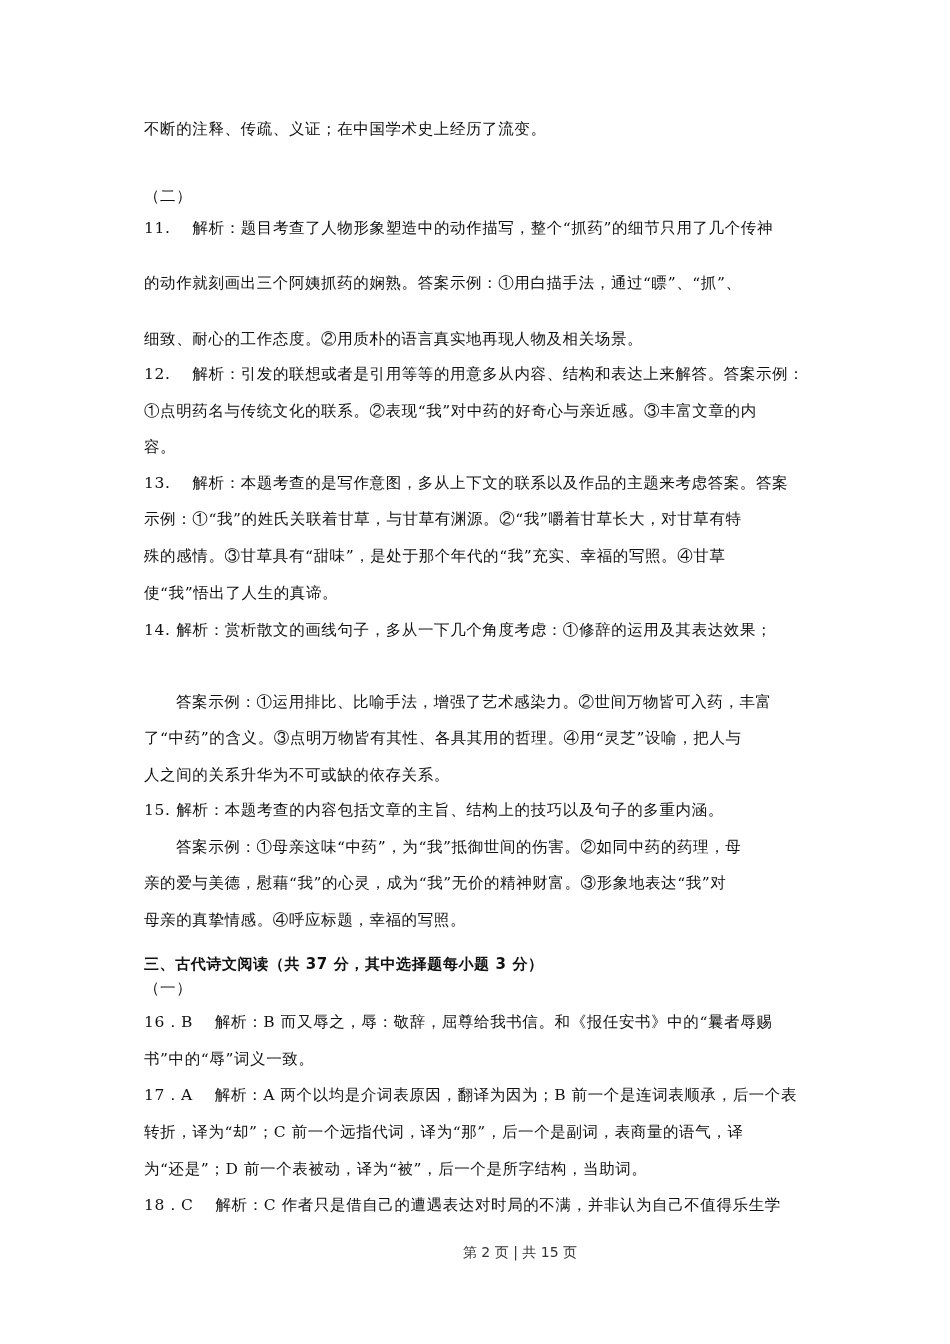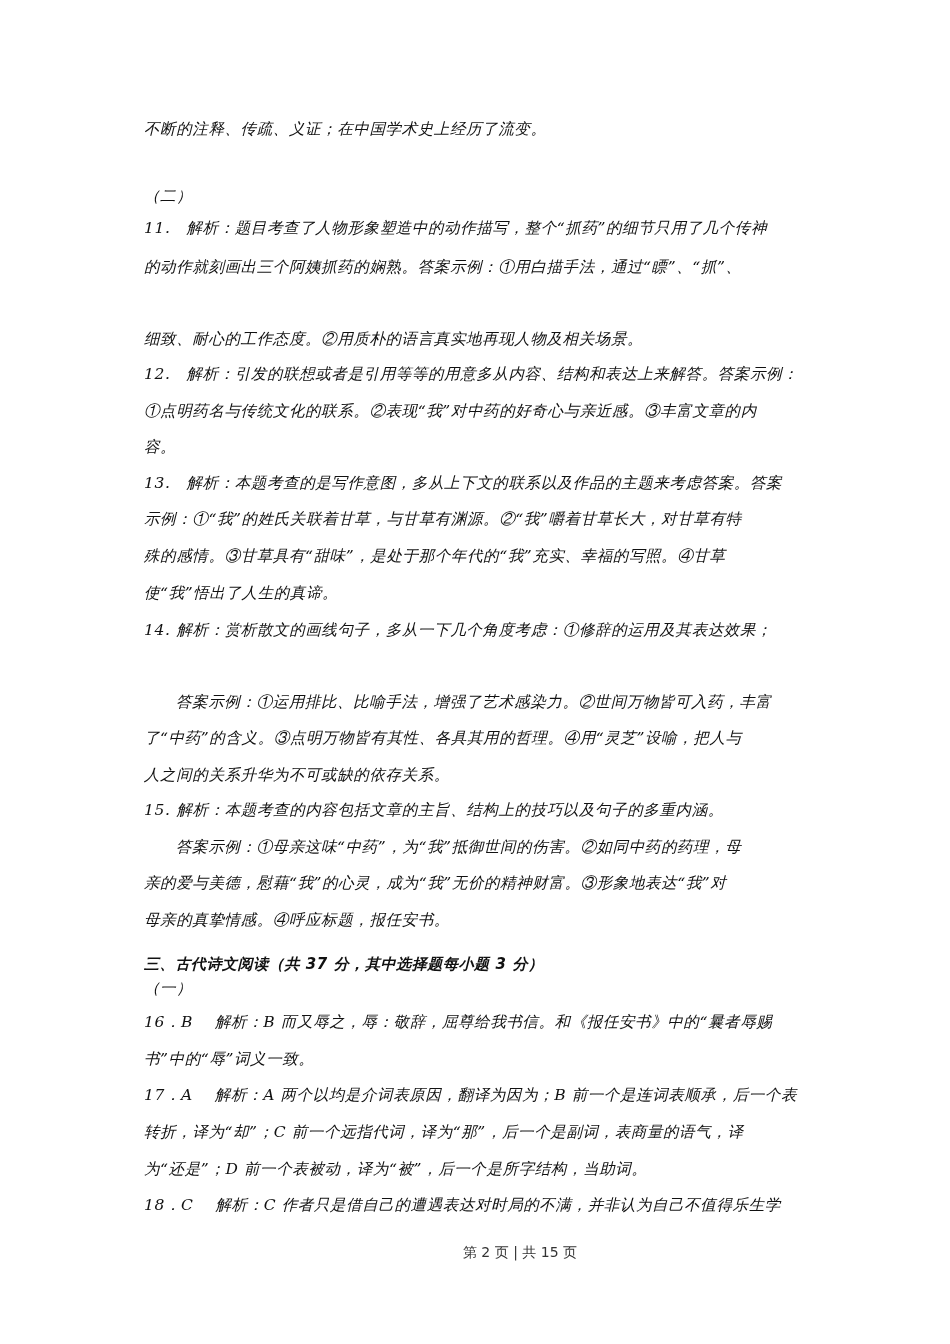--- a/index.html
+++ b/index.html
@@ -21,30 +21,29 @@
       width: 950px; height: 1344px;
       background: #ffffff;
     }
     .line {
       position: absolute;
       left: 144px;
       font-size: 15.5px;
       line-height: 20px;
       white-space: nowrap;
       letter-spacing: 0.6px;
-      font-style: italic;
     }
     .indent { left: 176px; }
     .bold {
       font-family: "DejaVu Sans", "Liberation Sans", sans-serif;
       font-weight: bold;
       font-size: 15px;
       margin-top: 8px;
     }
-    .num { margin-right: 16px; }
+    .num { margin-right: 22px; }
     .num-tight { margin-right: 6px; margin-top: 28px; }
     .ans { margin-right: 22px; }
     .footer {
       position: absolute;
       left: 0; width: 950px;
       top: 1244px;
       text-align: center;
       font-family: "DejaVu Sans", "Liberation Sans", sans-serif;
       font-size: 14px;
       color: #333333;
@@ -54,41 +53,41 @@
 </head>
 <body>
 
 <div class="page">
 
   <div class="line" style="top:119px"><span>不断的注释、传疏、义证；在中国学术史上经历了流变。</span></div>
 
   <div class="line" style="top:186px"><span>（二）</span></div>
 
   <div class="line" style="top:218px"><span class="num">11.</span><span>解析：题目考查了人物形象塑造中的动作描写，整个“抓药”的细节只用了几个传神</span></div>
-  <div class="line" style="top:257px"><span>的动作就刻画出三个阿姨抓药的娴熟。答案示例：①用白描手法，通过“瞟”、“抓”、</span></div>
+  <div class="line" style="top:273px"><span>的动作就刻画出三个阿姨抓药的娴熟。答案示例：①用白描手法，通过“瞟”、“抓”、</span></div>
   <div class="line" style="top:329px"><span>细致、耐心的工作态度。②用质朴的语言真实地再现人物及相关场景。</span></div>
 
   <div class="line" style="top:364px"><span class="num">12.</span><span>解析：引发的联想或者是引用等等的用意多从内容、结构和表达上来解答。答案示例：</span></div>
   <div class="line" style="top:401px"><span>①点明药名与传统文化的联系。②表现“我”对中药的好奇心与亲近感。③丰富文章的内</span></div>
   <div class="line" style="top:437px"><span>容。</span></div>
 
   <div class="line" style="top:473px"><span class="num">13.</span><span>解析：本题考查的是写作意图，多从上下文的联系以及作品的主题来考虑答案。答案</span></div>
   <div class="line" style="top:509px"><span>示例：①“我”的姓氏关联着甘草，与甘草有渊源。②“我”嚼着甘草长大，对甘草有特</span></div>
   <div class="line" style="top:546px"><span>殊的感情。③甘草具有“甜味”，是处于那个年代的“我”充实、幸福的写照。④甘草</span></div>
   <div class="line" style="top:583px"><span>使“我”悟出了人生的真谛。</span></div>
 
   <div class="line" style="top:620px"><span class="num-tight">14.</span><span>解析：赏析散文的画线句子，多从一下几个角度考虑：①修辞的运用及其表达效果；</span></div>
   <div class="line" style="top:728px"><span>了“中药”的含义。③点明万物皆有其性、各具其用的哲理。④用“灵芝”设喻，把人与</span></div>
   <div class="line indent" style="top:692px"><span>答案示例：①运用排比、比喻手法，增强了艺术感染力。②世间万物皆可入药，丰富</span></div>
   <div class="line" style="top:765px"><span>人之间的关系升华为不可或缺的依存关系。</span></div>
 
   <div class="line" style="top:800px"><span class="num-tight">15.</span><span>解析：本题考查的内容包括文章的主旨、结构上的技巧以及句子的多重内涵。</span></div>
   <div class="line indent" style="top:837px"><span>答案示例：①母亲这味“中药”，为“我”抵御世间的伤害。②如同中药的药理，母</span></div>
   <div class="line" style="top:873px"><span>亲的爱与美德，慰藉“我”的心灵，成为“我”无价的精神财富。③形象地表达“我”对</span></div>
-  <div class="line" style="top:910px"><span>母亲的真挚情感。④呼应标题，报任安书。</span></div>
+  <div class="line" style="top:910px"><span>母亲的真挚情感。④呼应标题，幸福的写照。</span></div>
 
   <div class="line bold" style="top:946px"><span>三、古代诗文阅读（共 37 分，其中选择题每小题 3 分）</span></div>
 
   <div class="line" style="top:978px"><span>（一）</span></div>
 
   <div class="line" style="top:1012px"><span class="ans">16．B</span><span>解析：B 而又辱之，辱：敬辞，屈尊给我书信。和《报任安书》中的“曩者辱赐</span></div>
   <div class="line" style="top:1049px"><span>书”中的“辱”词义一致。</span></div>
 
   <div class="line" style="top:1085px"><span class="ans">17．A</span><span>解析：A 两个以均是介词表原因，翻译为因为；B 前一个是连词表顺承，后一个表</span></div>
   <div class="line" style="top:1122px"><span>转折，译为“却”；C 前一个远指代词，译为“那”，后一个是副词，表商量的语气，译</span></div>

